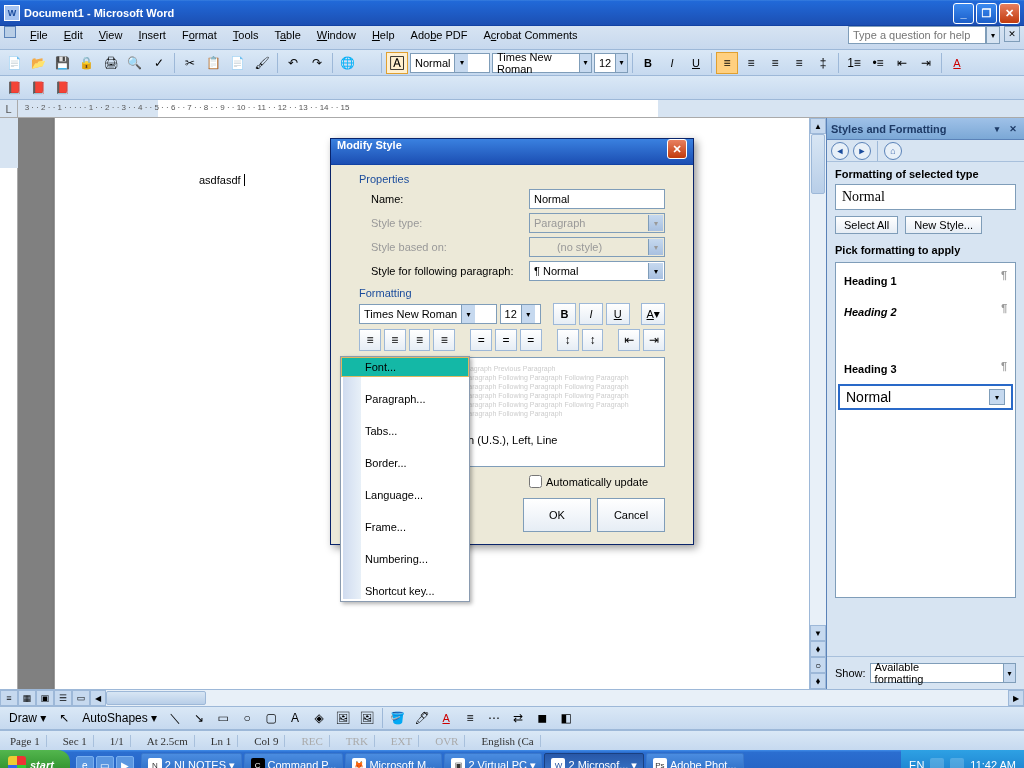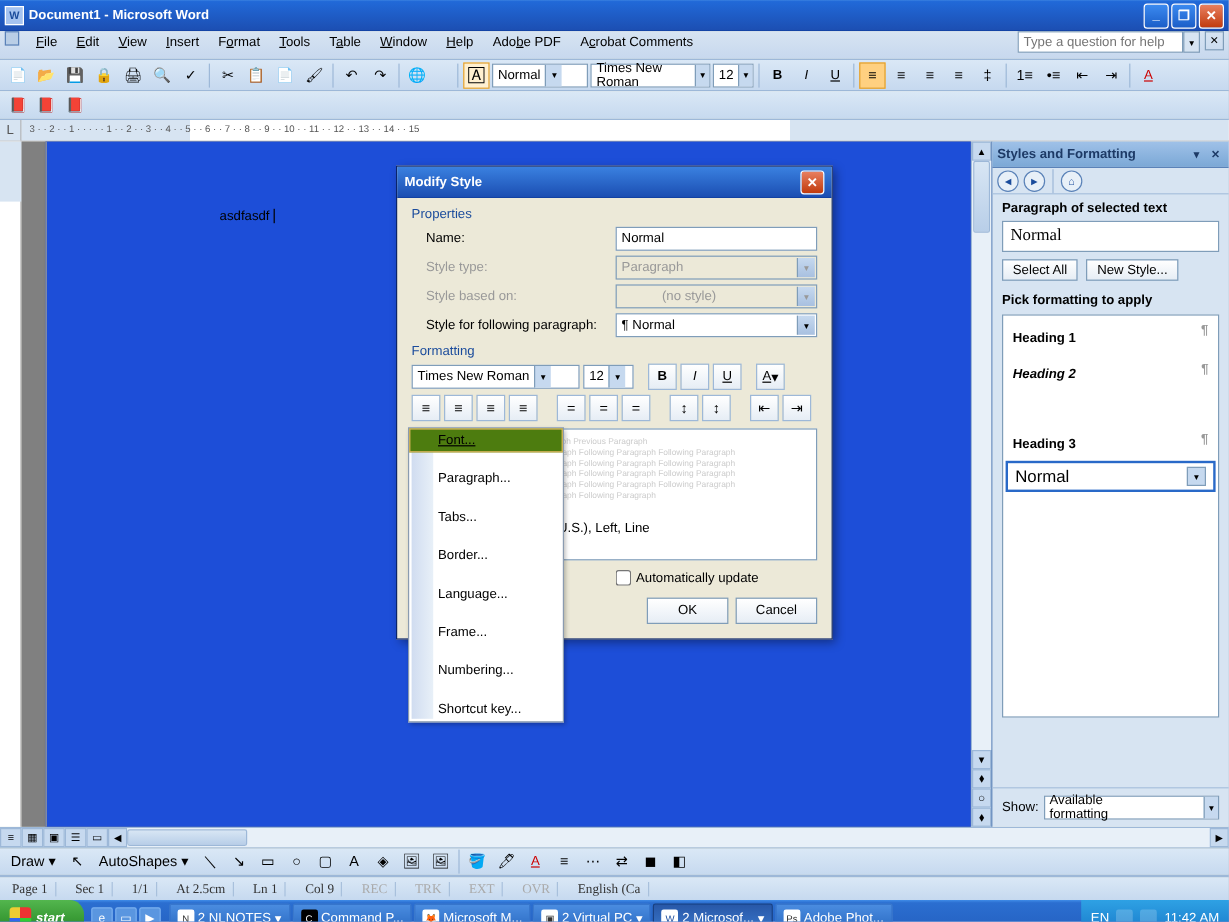--- a/index.html
+++ b/index.html
@@ -36,21 +36,21 @@
 
 
 .ruler { height: 18px; background: #fff; border-bottom:1px solid #aaa; position:relative; font-size:8px; color:#555; overflow:hidden; }
 .ruler .corner { position:absolute; left:0; top:0; width:18px; height:18px; background:#d7e4f2; border-right:1px solid #aaa; display:flex;align-items:center;justify-content:center; }
 
 
 .mainrow { display:flex; height: 571px; position:relative; }
 .vruler { width:18px; background:#fff; border-right:1px solid #aaa; position:relative; }
 .vruler .gray { position:absolute; left:0; top:0; width:18px; height:50px; background:#d7e4f2; }
 .page-area { flex:1; background:#808080; position:relative; overflow:hidden; }
-.page { position:absolute; left:20px; top:-20px; width:876px; height:640px; background:#1d4ed8; border:1px solid #999; box-shadow:2px 2px 4px rgba(0,0,0,0.3); }
+.page { position:absolute; left:36px; top:-20px; width:876px; height:640px; background:#ffffff; border:1px solid #999; box-shadow:2px 2px 4px rgba(0,0,0,0.3); }
 .doctext { position:absolute; left:144px; top:72px; font-family:'Times New Roman',serif; font-size:15px; }
 .doctext .cursor { border-right:1px solid #000; animation: none; }
 
 .scroll-v { width:17px; background:#d7e4f2; border-left:1px solid #9db8d8; display:flex; flex-direction:column; }
 .scroll-v .arrup, .scroll-v .arrdn { height:16px; background:#c6d9ef; border:1px solid #9db8d8; display:flex;align-items:center;justify-content:center; font-size:8px;}
 .scroll-v .track { flex:1; background:#e8f0f8; position:relative; }
 .scroll-v .thumb { position:absolute; left:1px; right:1px; top:0; height:60px; background:linear-gradient(#d8e6f4,#b8cee8); border:1px solid #9db8d8; border-radius:2px; }
 .scroll-v .extra { height:16px; background:#c6d9ef; border:1px solid #9db8d8; display:flex;align-items:center;justify-content:center;font-size:10px; }
 
 
@@ -99,46 +99,46 @@
 .ql { display:flex; gap:2px; padding:0 6px; }
 .ql .q { width:18px;height:18px; background:#5a96e0; border:1px solid #7ab0f0; border-radius:2px; display:inline-flex;align-items:center;justify-content:center;font-size:10px;color:#fff;}
 .taskitem { height:24px; padding:0 6px; margin:0 1px; border:1px solid #3a78cc; border-radius:2px; background:linear-gradient(#4a8ce0,#2868c0); color:#fff; display:inline-flex; align-items:center; gap:3px; font-size:10px; max-width:104px; overflow:hidden; white-space:nowrap; }
 .taskitem.active { background:linear-gradient(#2858a8,#3a78cc); border-color:#1a4080; }
 .taskitem .ti { width:14px;height:14px;background:#fff;border-radius:2px;display:inline-flex;align-items:center;justify-content:center;font-size:8px;color:#333;}
 .tray { margin-left:auto; height:30px; background:linear-gradient(#2ea1e4,#1878c8); padding:0 8px; display:flex; align-items:center; gap:6px; color:#fff; font-size:10px; }
 .tray .ti { width:14px;height:14px;background:#fff3;border-radius:2px;}
 
 
 .modal { position:absolute; left:330px; top:138px; width:364px; background:#ece9d8; border:1px solid #0a246a; box-shadow:3px 3px 8px rgba(0,0,0,0.4); }
-.modal .dtitle { height:26px; background:linear-gradient(to bottom,#3a81e0 0%,#1c4fb3 95%,#0d3a9a 100%); color:#fff; font-weight:bold; font-size:12px; display:flex; align-items:center; padding:0 6px; }
+.modal .dtitle { height:26px; background:linear-gradient(to bottom,#3a81e0 0%,#1c4fb3 95%,#0d3a9a 100%); color:#fff; font-weight:bold; font-size:12px; display:flex; align-items:flex-start; padding:0 6px; }
 .modal .dtitle .spacer{flex:1;}
 .modal .dtitle .cls { width:20px;height:20px;background:linear-gradient(#e88060,#c13a0c);border:1px solid #fff;border-radius:3px;display:inline-flex;align-items:center;justify-content:center;font-weight:bold;}
-.modal .body { padding:8px 12px 12px; }
+.modal .body { padding:8px 28px 12px; }
 .modal .sect { color:#1b4c9c; margin-bottom:4px; }
 .modal .row { display:flex; align-items:center; margin:4px 0; }
 .modal .row .lbl { width:170px; padding-left:12px; }
 .modal .row .lbl.dim { color:#999; }
 .modal .row .ctl { flex:1; }
 .modal input[type=text], .modal .sel { width:100%; height:20px; border:1px solid #7f9db9; padding:1px 4px; background:#fff; }
 .modal .sel { display:flex; align-items:center; }
 .modal .sel .arr { margin-left:auto; width:15px; height:16px; background:linear-gradient(#c6d9ef,#a8c0e0); border-left:1px solid #7f9db9; display:inline-flex;align-items:center;justify-content:center;font-size:8px; margin-right:-3px; }
 .modal .sel.dim { color:#999; background:#ece9d8; }
 .modal .fmtbar { display:flex; gap:3px; margin:4px 0; align-items:center; }
 .modal .fbtn { width:24px;height:22px;border:1px solid #9db8d8;background:linear-gradient(#fff,#e6edf5);display:inline-flex;align-items:center;justify-content:center;font-size:12px;}
 .modal .preview { border:1px solid #7f9db9; background:#fff; height:110px; margin:6px 0 0 0; padding:6px; font-size:7px; color:#ccc; line-height:1.3; position:relative; overflow:hidden;}
 .modal .preview .desc { position:absolute; bottom:4px; left:6px; right:6px; color:#000; font-size:10px; }
 .modal .chk { display:flex; align-items:center; gap:4px; margin:8px 0 10px 170px; }
 .modal .dlgbtns { display:flex; gap:6px; align-items:center; }
-.modal .dlgbtns .pbtn { width:68px; height:22px; border:1px solid #7f9db9; background:linear-gradient(#fff,#e6edf5); display:inline-flex;align-items:center;justify-content:center; }
+.modal .dlgbtns .pbtn { width:68px; height:34px; border:1px solid #7f9db9; background:linear-gradient(#fff,#e6edf5); display:inline-flex;align-items:center;justify-content:center; }
 .modal .dlgbtns .spacer{flex:1;}
 
 
 .fmtmenu { position:absolute; left:340px; top:356px; width:130px; background:#fff; border:1px solid #8a9bb0; box-shadow:2px 2px 4px rgba(0,0,0,0.3); z-index:10; }
 .fmtmenu .mi { padding:16px 10px 4px 24px; position:relative; }
-.fmtmenu .mi.hov { background:#4d7c0f; border:1px solid #e0b860; padding:3px 12px 3px 23px;text-decoration:underline; }
+.fmtmenu .mi.hov { background:#14b8a6; border:1px solid #e0b860; padding:3px 12px 3px 23px; }
 .fmtmenu .bar { position:absolute; left:2px; top:2px; bottom:2px; width:18px; background:linear-gradient(to right,#d0dcf0,#e8f0f8); }
 </style>
 </head>
 <body>
 
 <div class="titlebar">
   <span class="icon">W</span>
   <span>Document1 - Microsoft Word</span>
   <span class="spacer"></span>
   <span class="winbtn min">_</span>
@@ -263,21 +263,21 @@
       <span class="arr">▾</span>
       <span class="cls">✕</span>
     </div>
     <div class="tp-nav">
       <span class="nb">◄</span>
       <span class="nb">►</span>
       <span class="sep"></span>
       <span class="nb">⌂</span>
     </div>
     <div class="tp-body">
-      <div class="label">Paragraph of selected text</div>
+      <div class="label">Formatting of selected type</div>
       <div class="curstyle">Normal</div>
       <span class="btn">Select All</span>
       <span class="btn">New Style...</span>
       <div class="label" style="margin-top:10px">Pick formatting to apply</div>
       <div class="stylelist">
         <div class="it h1"><span>Heading 1</span><span class="pil">¶</span></div>
         <div class="it h2"><span>Heading 2</span><span class="pil">¶</span></div>
         <div class="it h3"><span>Heading 3</span><span class="pil">¶</span></div>
         <div class="sel">
             <span style="font-size:14px">Normal</span>

